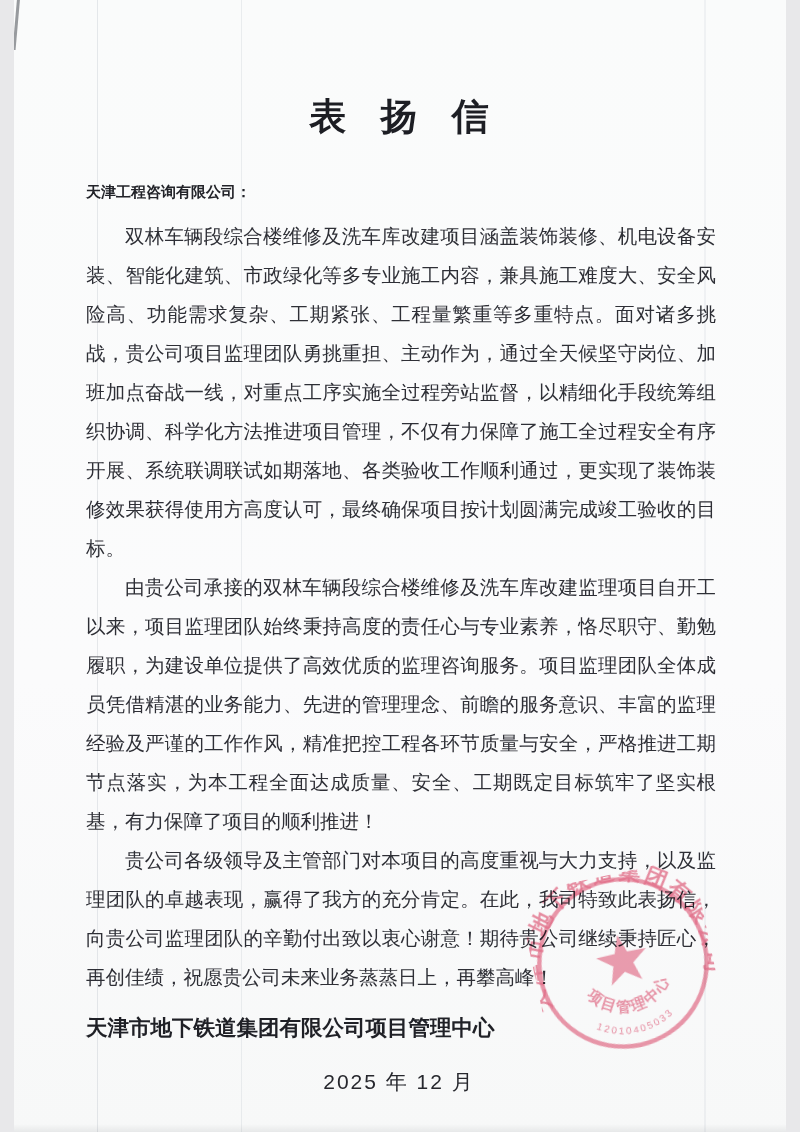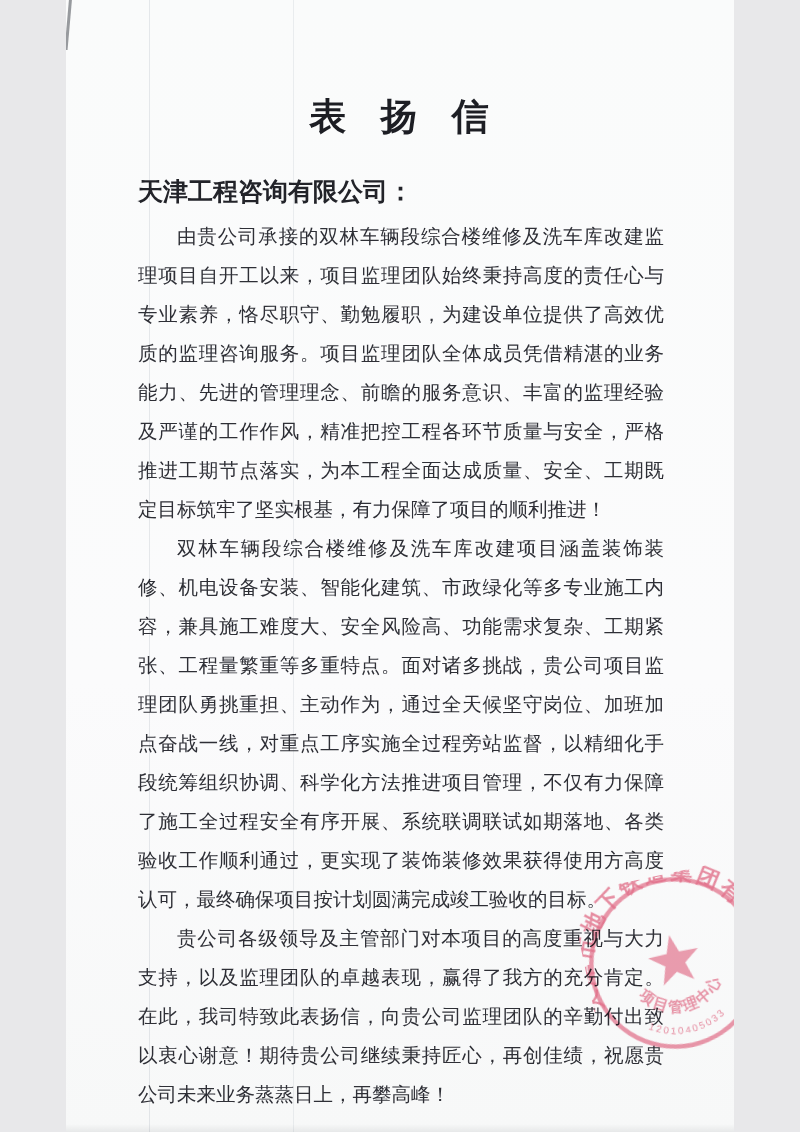--- a/index.html
+++ b/index.html
@@ -3,21 +3,21 @@
 <meta charset="utf-8">
 <style>
   html, body {
     margin: 0;
     padding: 0;
     background: #e8e8ea;
     font-family: "Liberation Sans", "DejaVu Sans", sans-serif;
   }
   .page {
     position: relative;
-    width: 668px;
+    width: 772px;
     height: 1132px;
     margin: 0 auto;
     background: linear-gradient(180deg, #fafbfb 0%, #fbfbfc 60%, #f7f8f8 100%);
     overflow: hidden;
     color: #2e2f36;
   }
   
   .streak {
     position: absolute;
     top: 0;
@@ -58,21 +58,21 @@
     text-align: center;
     font-size: 37px;
     font-weight: bold;
     color: #1d1e24;
     letter-spacing: 4px;
     word-spacing: 16px;
     font-family: "Liberation Sans", "DejaVu Sans", sans-serif;
   }
   .salutation {
     margin: 0 0 6px 0;
-    font-size: 25px;
+    font-size: 15px;
     font-weight: bold;
     color: #222329;
     line-height: 39px;
   }
   .para {
     margin: 0;
     font-size: 19.5px;
     line-height: 39px;
     text-align: justify;
     text-indent: 2em;
@@ -119,22 +119,22 @@
   <div class="corner-tick"></div>
   <div class="streak s1"></div>
   <div class="streak s2"></div>
   <div class="streak s3"></div>
 
   <div class="content">
     <h1 class="title">表 扬 信</h1>
 
     <p class="salutation">天津工程咨询有限公司：</p>
 
+    <p class="para">双林车辆段综合楼维修及洗车库改建项目涵盖装饰装修、机电设备安装、智能化建筑、市政绿化等多专业施工内容，兼具施工难度大、安全风险高、功能需求复杂、工期紧张、工程量繁重等多重特点。面对诸多挑战，贵公司项目监理团队勇挑重担、主动作为，通过全天候坚守岗位、加班加点奋战一线，对重点工序实施全过程旁站监督，以精细化手段统筹组织协调、科学化方法推进项目管理，不仅有力保障了施工全过程安全有序开展、系统联调联试如期落地、各类验收工作顺利通过，更实现了装饰装修效果获得使用方高度认可，最终确保项目按计划圆满完成竣工验收的目标。</p>
     <p class="para">由贵公司承接的双林车辆段综合楼维修及洗车库改建监理项目自开工以来，项目监理团队始终秉持高度的责任心与专业素养，恪尽职守、勤勉履职，为建设单位提供了高效优质的监理咨询服务。项目监理团队全体成员凭借精湛的业务能力、先进的管理理念、前瞻的服务意识、丰富的监理经验及严谨的工作作风，精准把控工程各环节质量与安全，严格推进工期节点落实，为本工程全面达成质量、安全、工期既定目标筑牢了坚实根基，有力保障了项目的顺利推进！</p>
-    <p class="para">双林车辆段综合楼维修及洗车库改建项目涵盖装饰装修、机电设备安装、智能化建筑、市政绿化等多专业施工内容，兼具施工难度大、安全风险高、功能需求复杂、工期紧张、工程量繁重等多重特点。面对诸多挑战，贵公司项目监理团队勇挑重担、主动作为，通过全天候坚守岗位、加班加点奋战一线，对重点工序实施全过程旁站监督，以精细化手段统筹组织协调、科学化方法推进项目管理，不仅有力保障了施工全过程安全有序开展、系统联调联试如期落地、各类验收工作顺利通过，更实现了装饰装修效果获得使用方高度认可，最终确保项目按计划圆满完成竣工验收的目标。</p>
     <p class="para">贵公司各级领导及主管部门对本项目的高度重视与大力支持，以及监理团队的卓越表现，赢得了我方的充分肯定。在此，我司特致此表扬信，向贵公司监理团队的辛勤付出致以衷心谢意！期待贵公司继续秉持匠心，再创佳绩，祝愿贵公司未来业务蒸蒸日上，再攀高峰！</p>
 
     <p class="signature">天津市地下铁道集团有限公司项目管理中心</p>
     <p class="date">2025 年 12 月</p>
   </div>
 
   <svg class="stamp" viewBox="0 0 200 200" xmlns="http://www.w3.org/2000/svg">
     <defs>
       <path id="arcTop" d="M 11.7,132.2 A 94,94 0 1,1 188.3,132.2" fill="none"></path>
       <path id="arcDept" d="M 52.4,127.5 A 55,55 0 0,0 147.6,127.5" fill="none"></path>

